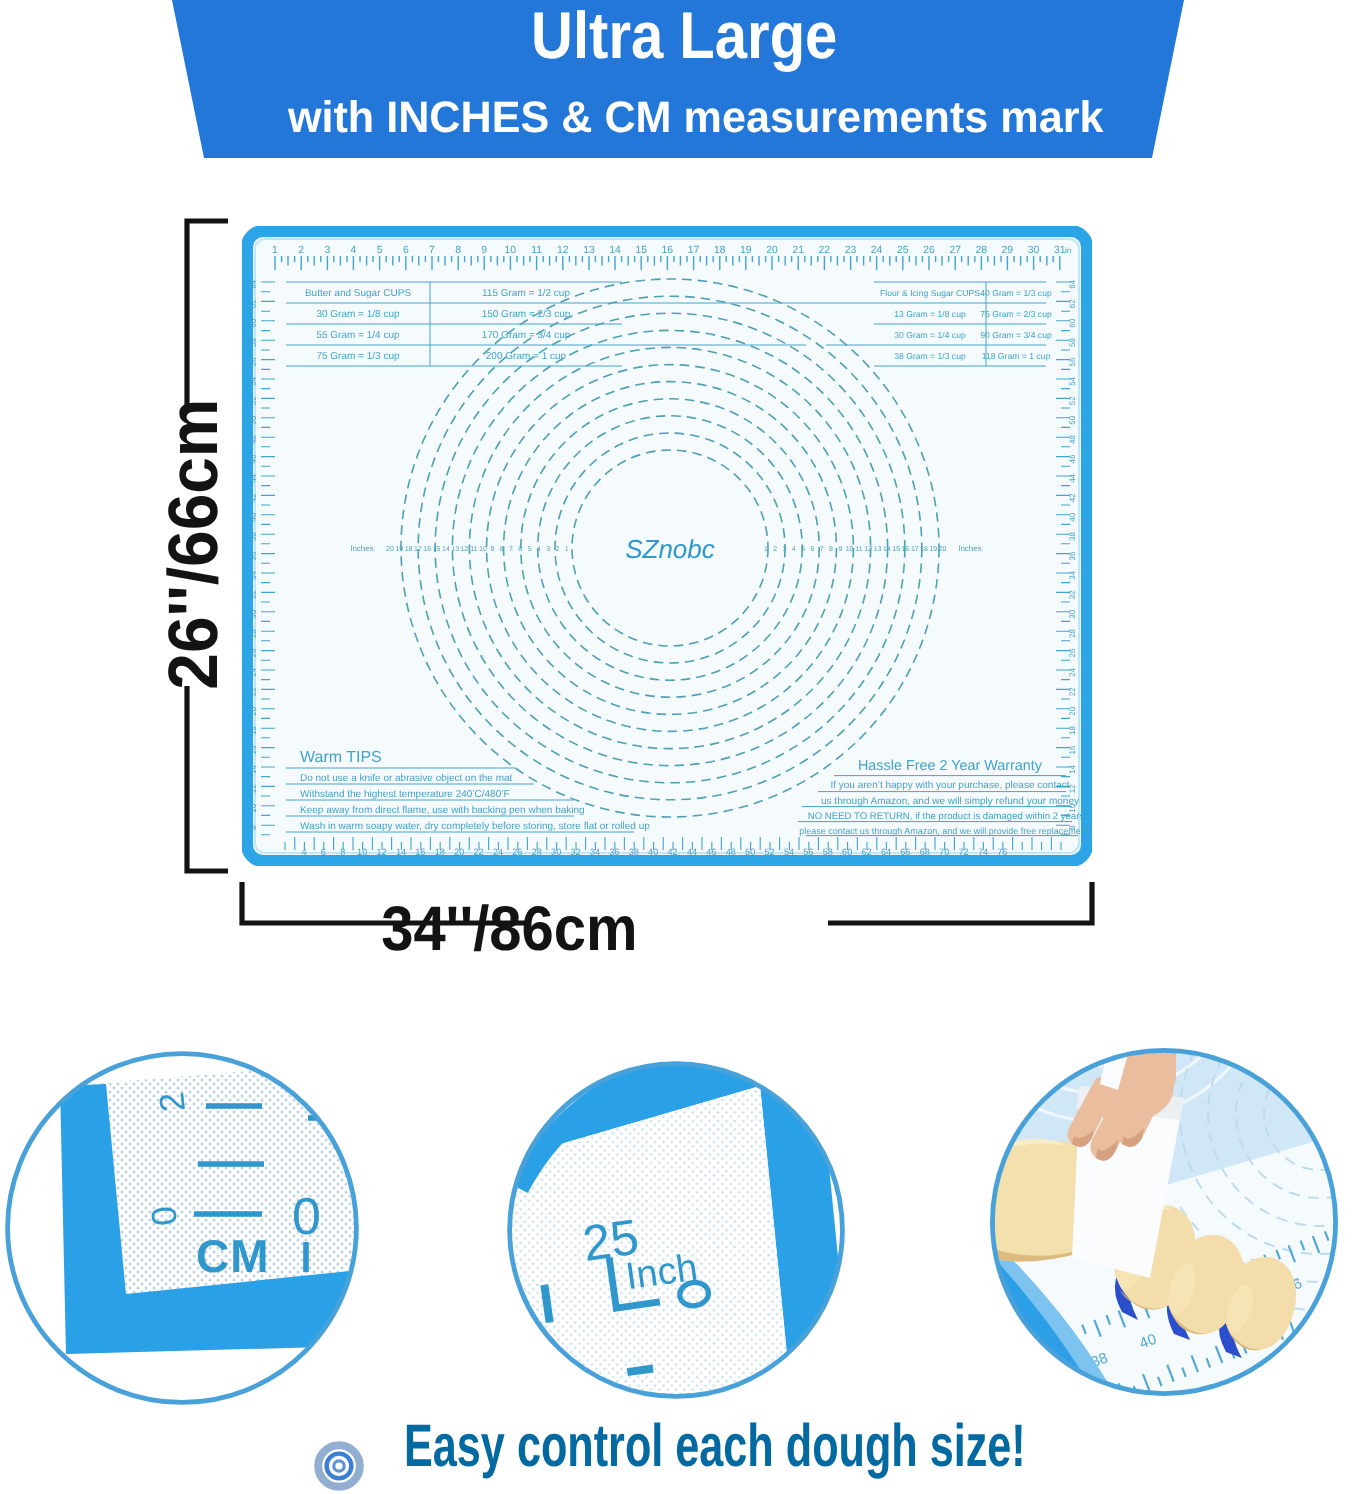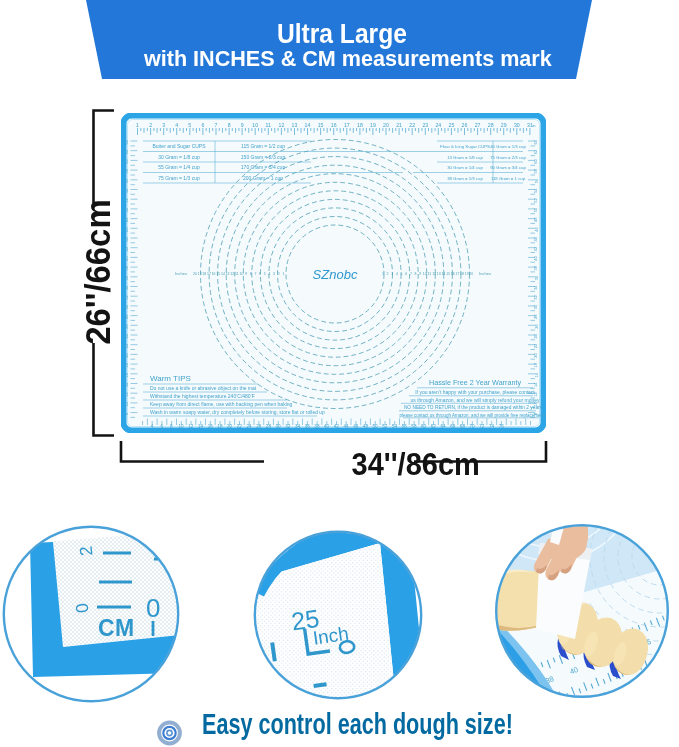--- a/index.html
+++ b/index.html
@@ -7,21 +7,21 @@
 #page { position:relative; width:679px; height:747px; }
 .abs { position:absolute; }
 .cond { display:inline-block; transform:scaleX(0.8); transform-origin:center; white-space:nowrap; }
 </style>
 </head>
 <body>
 <div id="page">
 
 <div class="abs" style="left:0;top:0;width:679px;height:80px;background:#2277d8;clip-path:polygon(86px 0px,592px 0px,576px 79px,102px 79px);"></div>
 
-<div class="abs" style="left:192px;top:1px;width:300px;text-align:center;line-height:1;color:#ffffff;font-weight:bold;font-size:28px;margin-top:19px;"><span class="cond" style="transform:scaleX(0.879);">Ultra Large</span></div>
+<div class="abs" style="left:192px;top:1px;width:300px;text-align:center;line-height:1;color:#ffffff;font-weight:bold;font-size:33px;"><span class="cond" style="transform:scaleX(0.879);">Ultra Large</span></div>
 
 <div class="abs" style="left:140px;top:47.5px;width:400px;text-align:left;line-height:1;color:#ffffff;font-weight:bold;font-size:22px;"><span class="cond" style="transform:scaleX(0.981);">with INCHES &amp; CM measurements mark</span></div>
 
 <div class="abs" style="left:121px;top:113px;width:425px;height:226px;">
 <svg width="425" height="320" viewBox="0 0 425 320" font-family="'Liberation Sans', sans-serif">
 
 <rect x="2.5" y="2.5" width="420" height="315" rx="8" fill="#f5fafd" stroke="#2ca5e7" stroke-width="6"></rect>
 <rect x="6.5" y="6.5" width="412" height="307" rx="5" fill="none" stroke="#bfe7f8" stroke-width="1"></rect>
 
 <g fill="none" stroke="#4fa0b4" stroke-width="0.8">
@@ -328,21 +328,21 @@
         <circle cx="169.5" cy="733" r="10.4" stroke="#92aed0" stroke-width="4"></circle>
         <circle cx="169.5" cy="733" r="6.2" stroke="#3c7ed2" stroke-width="2.2"></circle>
         <circle cx="169.5" cy="733" r="2.6" stroke="#5d94d6" stroke-width="1.6"></circle>
       </g>
 </svg>
 
 <div class="abs" style="left:97px;top:272px;width:0;height:0;">
       <div style="position:absolute;left:-150px;top:-17px;width:300px;text-align:center;line-height:1;transform:rotate(-90deg);font-weight:bold;font-size:35px;color:#131313;"><span class="cond" style="transform:scaleX(0.94);">26''/66cm</span></div>
     </div>
 
-<div class="abs" style="left:185px;top:449px;width:300px;text-align:right;line-height:1;font-weight:bold;font-size:31.5px;color:#131313;"><span class="cond" style="transform:scaleX(0.92);">34''/86cm</span></div>
+<div class="abs" style="left:185px;top:449px;width:300px;text-align:left;line-height:1;font-weight:bold;font-size:31.5px;color:#131313;"><span class="cond" style="transform:scaleX(0.92);">34''/86cm</span></div>
 
 <div class="abs" style="left:2px;top:525px;width:178px;height:178px;">
 <svg width="178" height="178" viewBox="0 0 178 178" font-family="'Liberation Sans', sans-serif">
 <defs>
           <pattern id="d1" width="4.0" height="4.0" patternUnits="userSpaceOnUse">
             <rect width="4.0" height="4.0" fill="#ffffff"></rect>
             <circle cx="1.0" cy="1.0" r="0.75" fill="#bdd2e0"></circle>
             <circle cx="3.0" cy="3.0" r="0.75" fill="#bdd2e0"></circle>
           </pattern>
           <clipPath id="c1">

